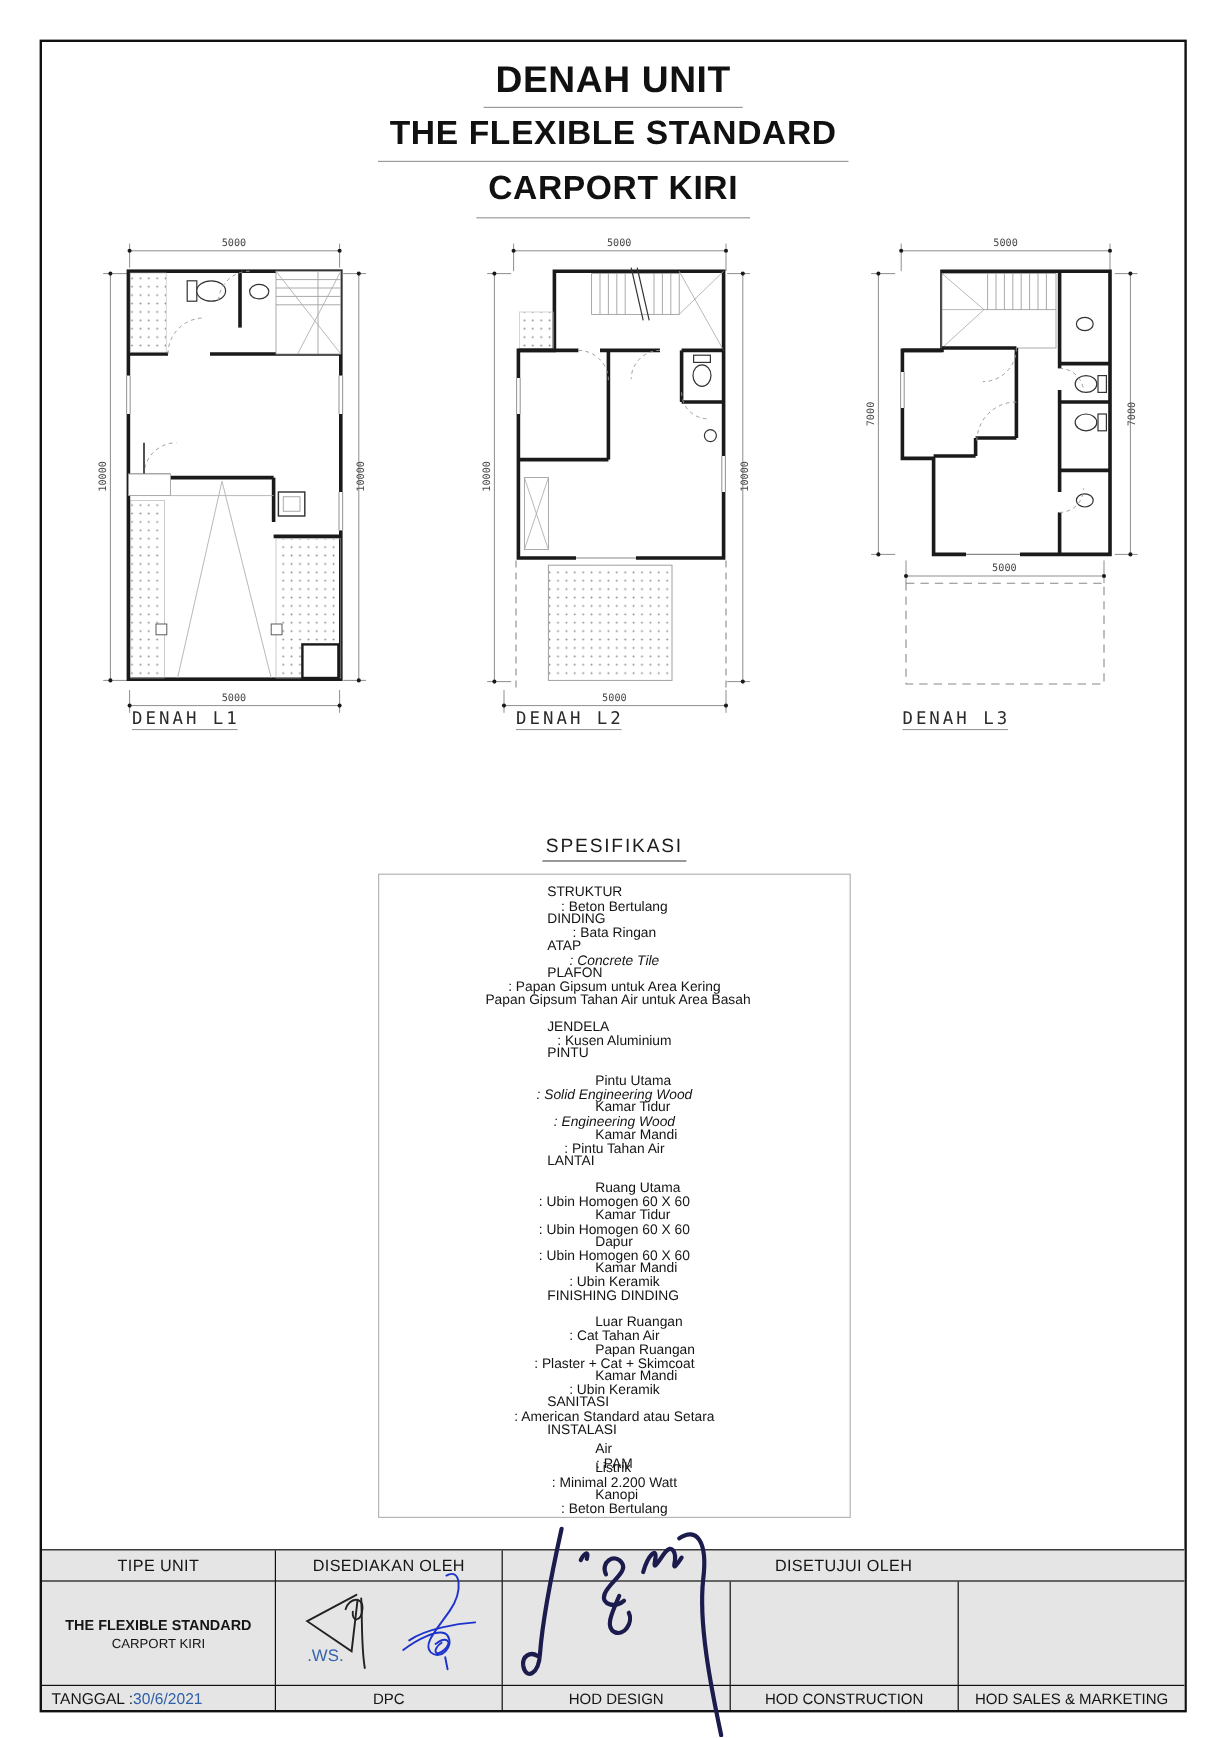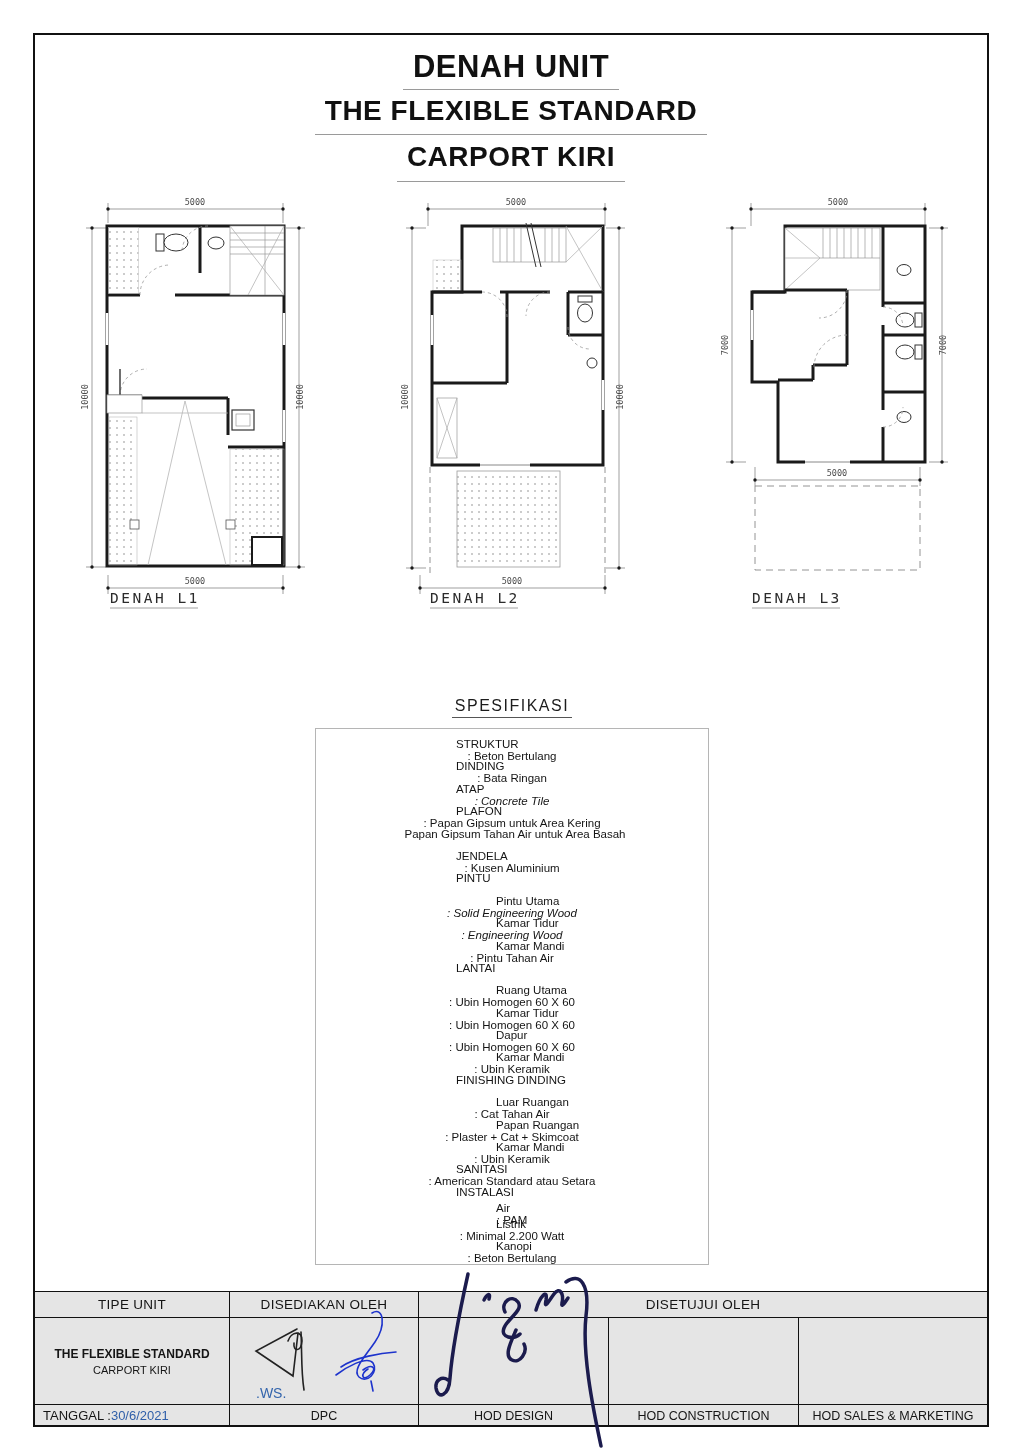--- a/index.html
+++ b/index.html
@@ -37,21 +37,21 @@
       font-size:13.5px;color:#151515;}
   .br{border-right:1px solid #111;}
   .bb{border-bottom:1px solid #111;}
   .bt{border-top:1px solid #111;}
   .tb-h{letter-spacing:.3px;}
   .span3{grid-column:3 / 6;}
   .tb-unit{flex-direction:column;gap:3px;}
   .tb-unit .nm{font-weight:bold;font-size:12px;}
   .tb-unit .sb{font-size:11px;}
   .tb-sig{position:relative;}
-  .ws{position:absolute;left:26px;bottom:3px;color:#3465ac;font-size:14px;}
+  .ws{position:absolute;left:26px;bottom:17px;color:#3465ac;font-size:14px;}
   .tb-f{font-size:12.5px;}
   .tb-tanggal{justify-content:flex-start;padding-left:8px;font-size:13px;}
   .tb-tanggal .date{color:#2f5fa9;font-size:13px;}
   
   .sig-overlay{position:absolute;left:0;top:1260px;width:1024px;height:188px;pointer-events:none;}
   
   text.dim{font-family:"DejaVu Sans Mono",monospace;font-size:8.5px;fill:#4a4a4a;}
   text.plabel{font-family:"DejaVu Sans Mono",monospace;font-size:14.5px;letter-spacing:2.5px;fill:#2b2b2b;}
 </style>
 </head>

